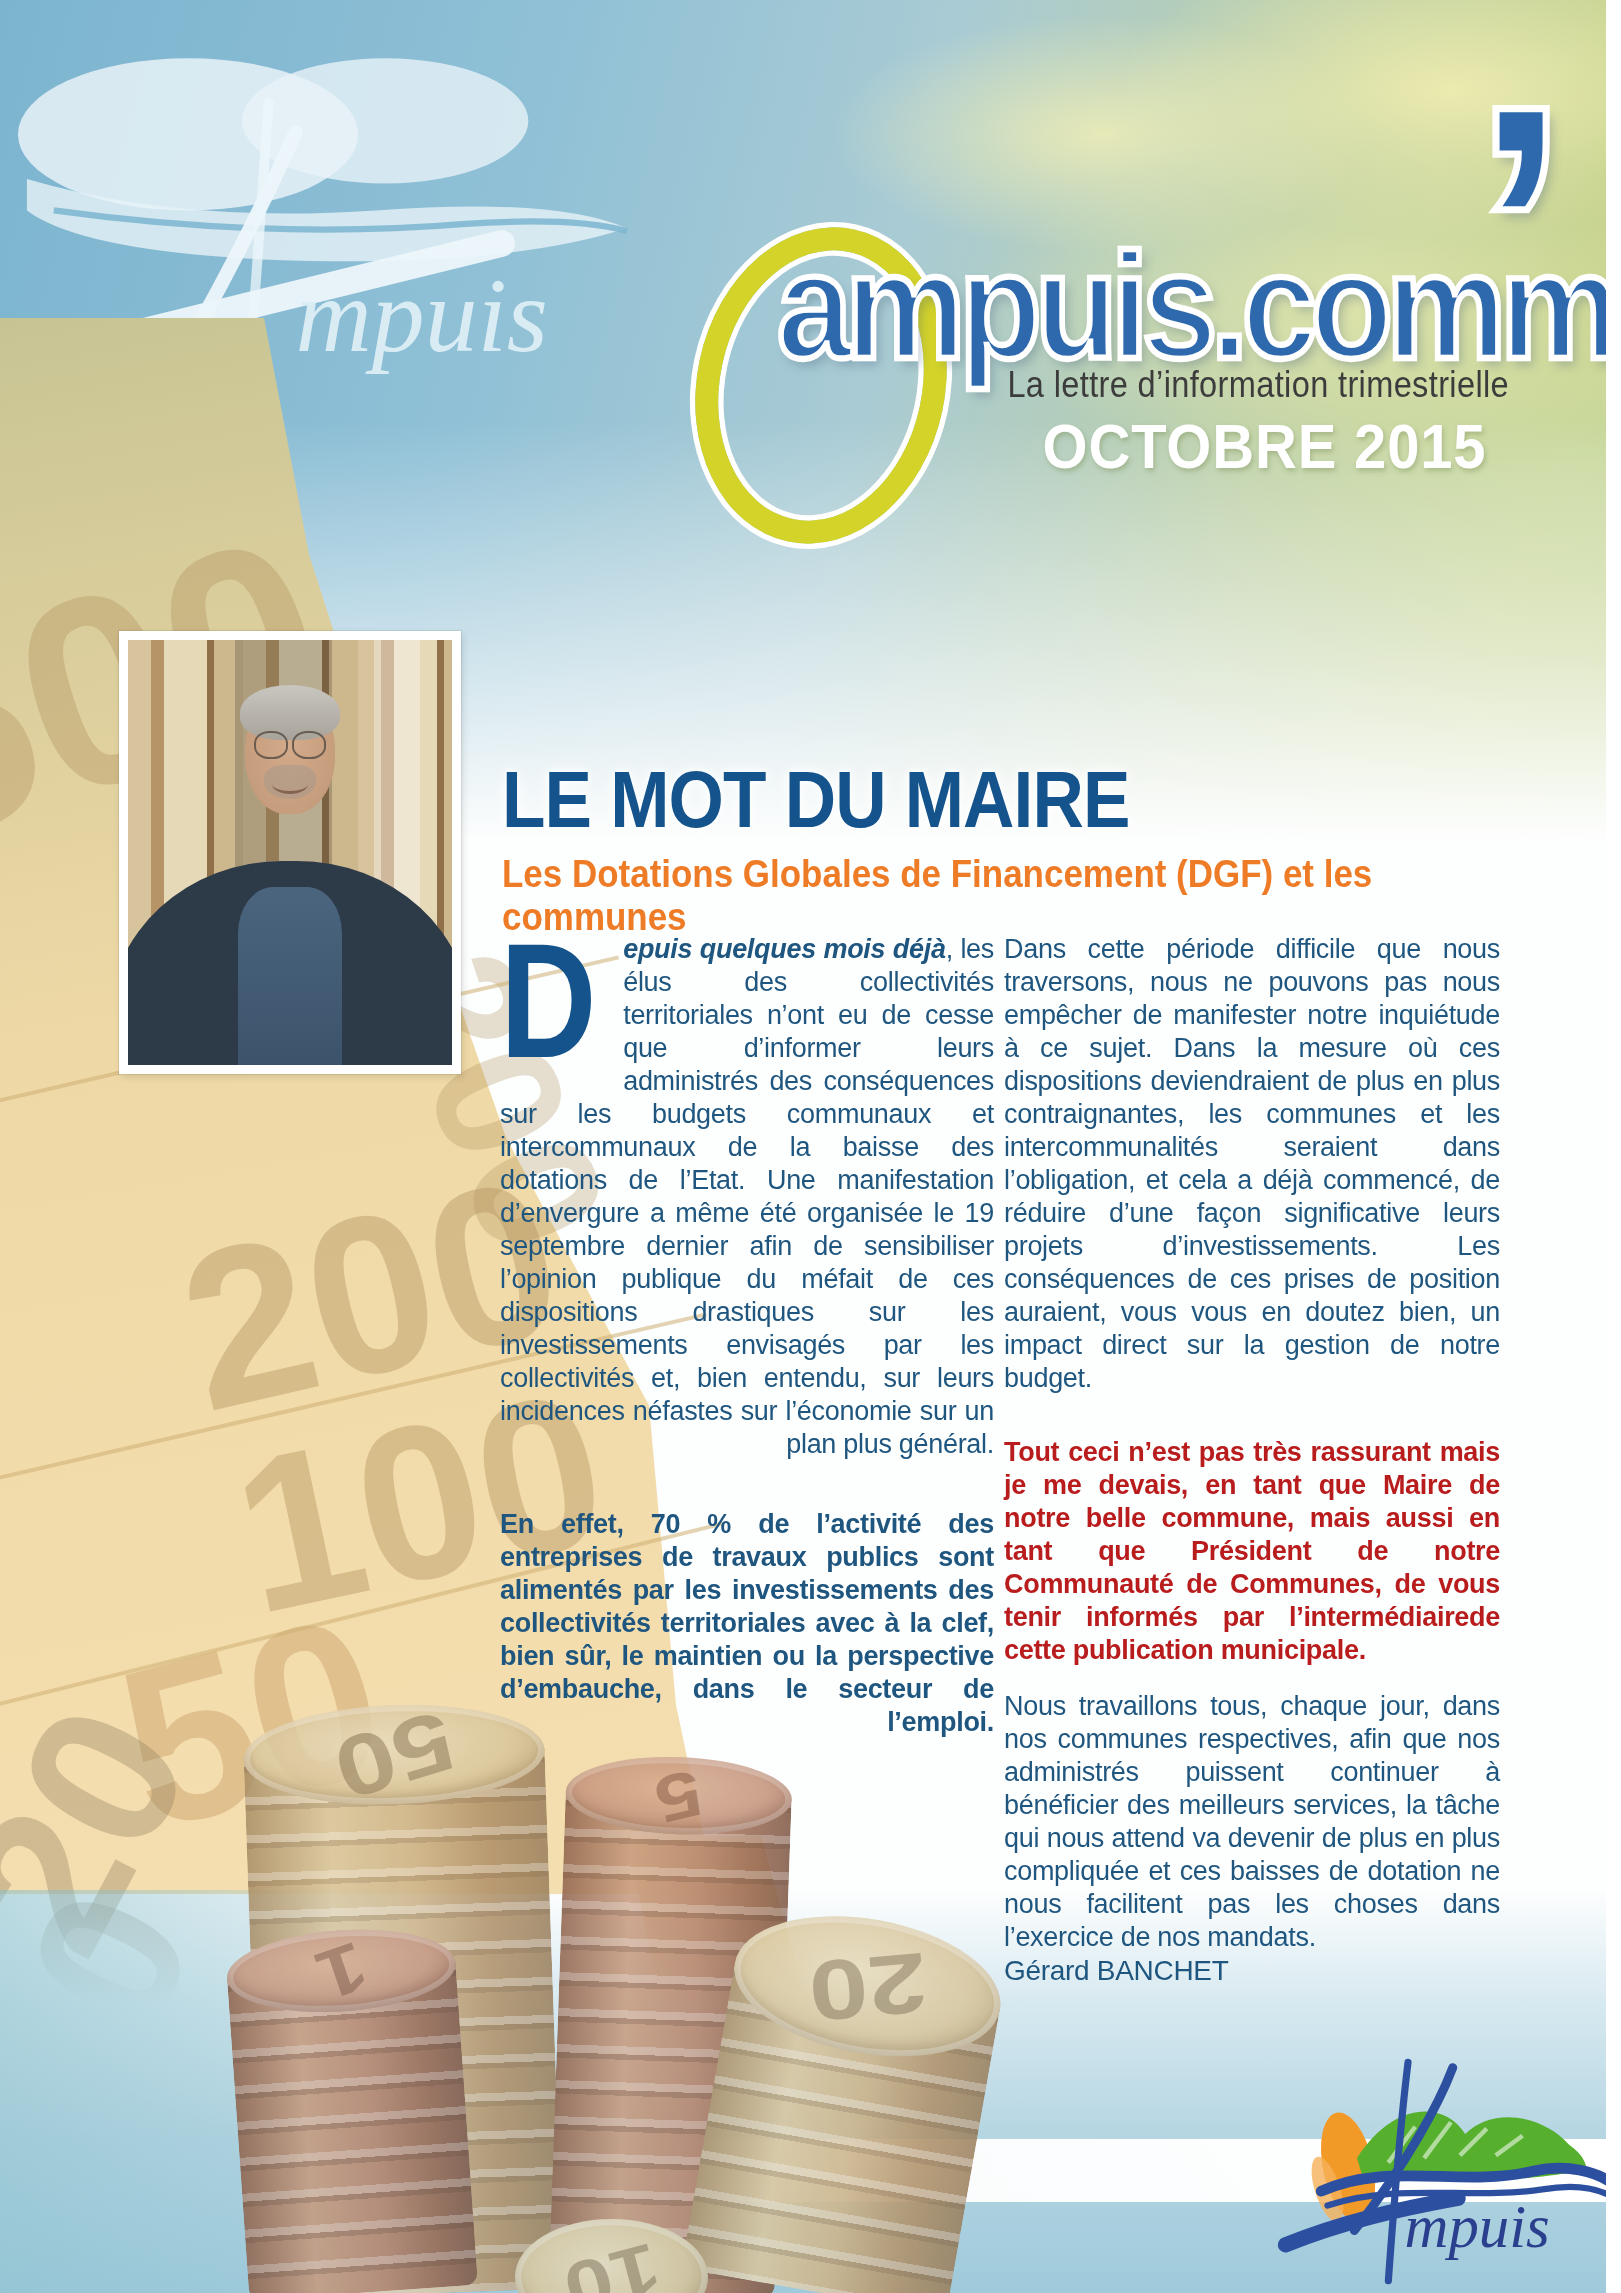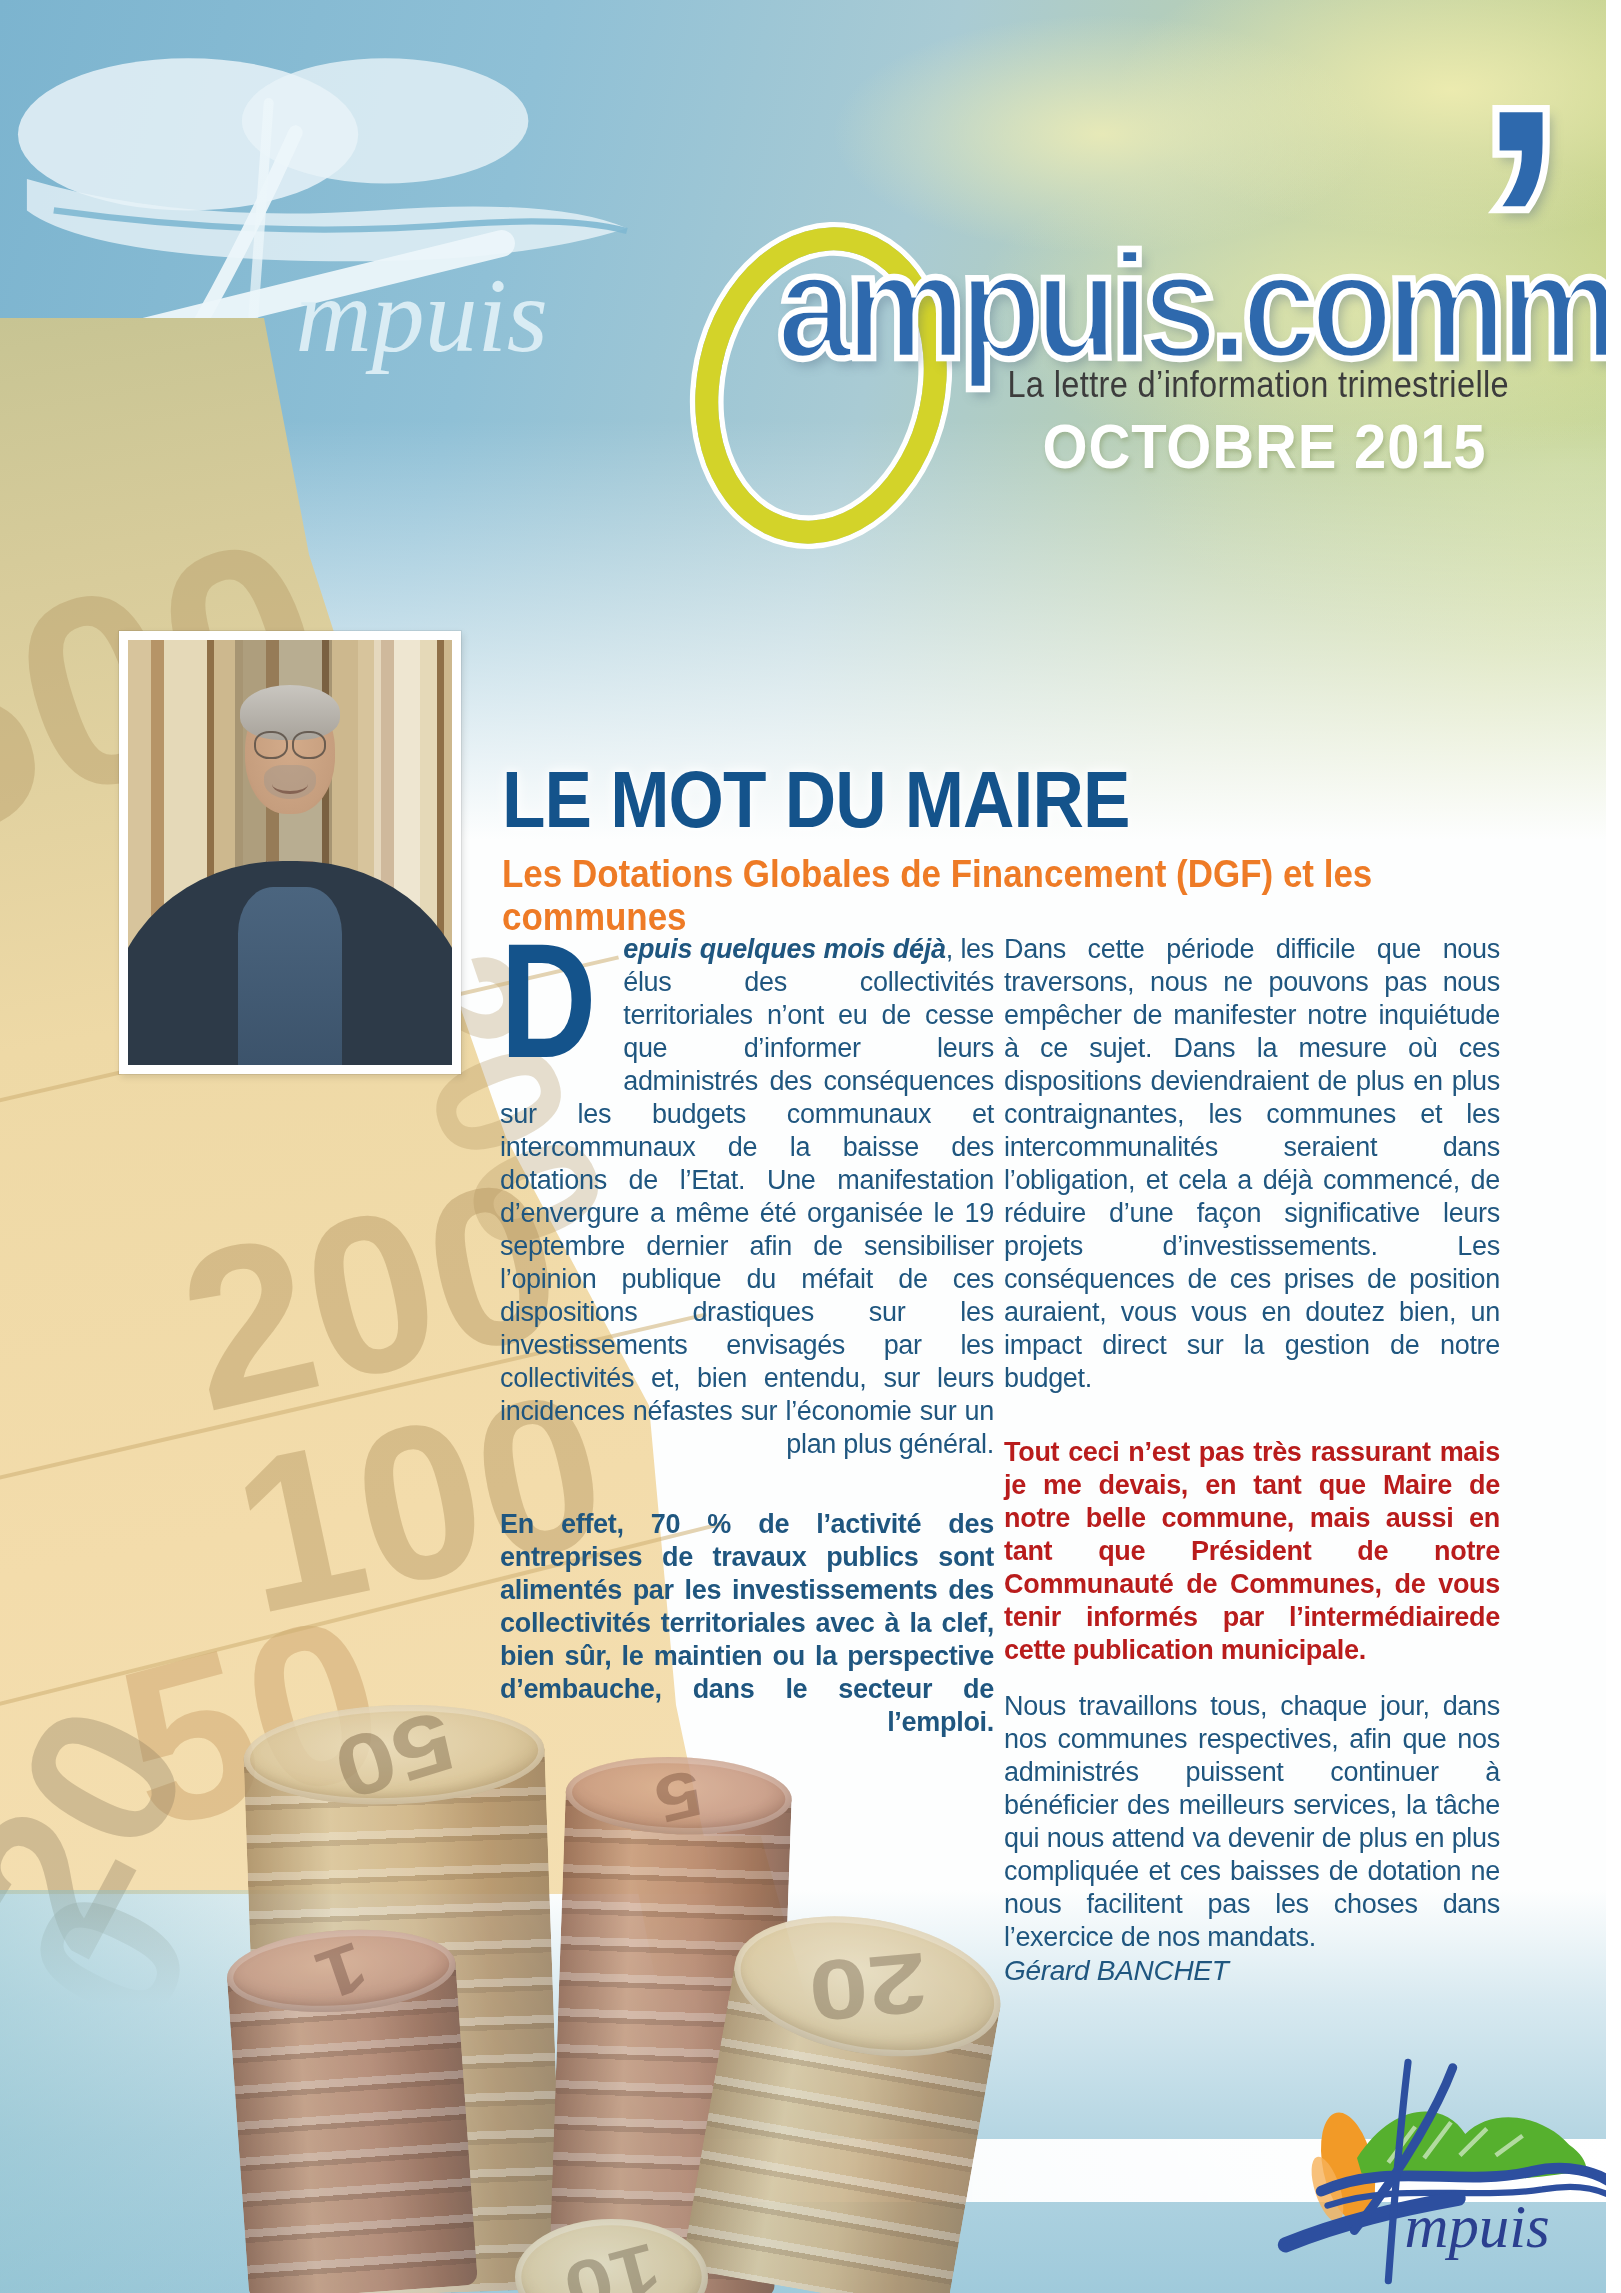--- a/index.html
+++ b/index.html
@@ -161,21 +161,21 @@
   .col-left .p2{ margin-top:47px;font-weight:bold; }
   .col-right{ left:1004px; top:933px; width:496px; text-align:justify; text-align-last:left; }
   .col-right .hl{ margin-top:41px; color:#b91c1c; font-weight:700; }
   .col-right .p3{ margin-top:23px; }
   .dropcap{
     float:left; width:116px; height:133px; margin:3.6px 7.2px 0 0;
     font-size:163px; line-height:127px; font-weight:700; color:#14538b;
     transform:scaleX(.82); transform-origin:0 0;
   }
   .lead{ font-weight:700;font-style:italic; }
-  .signature{ margin-top:47px; text-align:right; font-size:28px;font-style:italic; }
+  .signature{ margin-top:47px; text-align:right; font-size:28px; }
   
   .wm{ position:absolute; left:0; top:0; z-index:2; }
   .foot-logo{ position:absolute; left:1272px; top:2055px; z-index:7; }
 </style>
 </head>
 <body>
 
 <div class="page">
 
   <div class="sky"></div>

